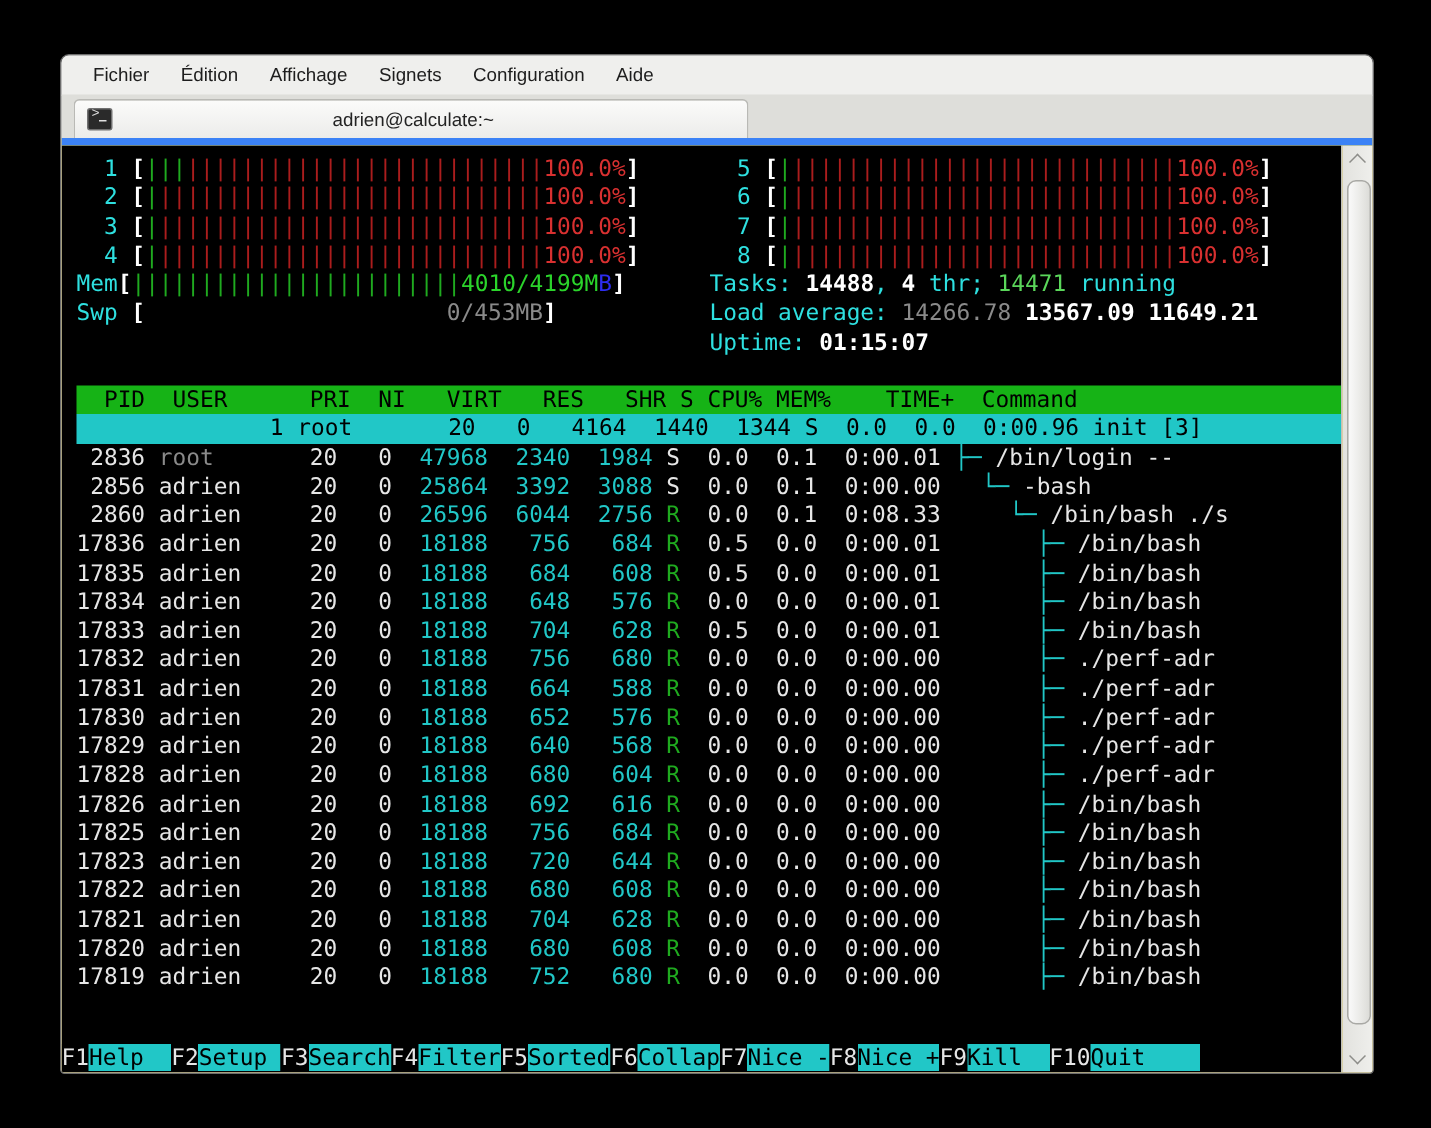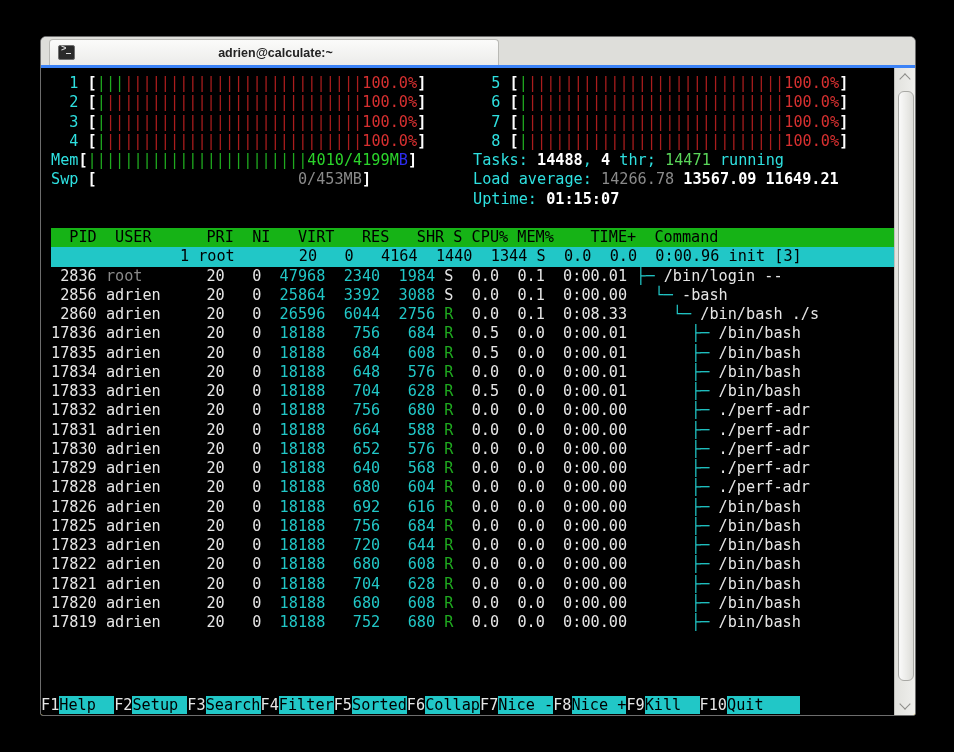--- a/index.html
+++ b/index.html
@@ -89,21 +89,21 @@
   }
   .menu-item{
     font-size:12.5px;color:#1d1d1d;padding:2px 9px;margin-right:3px;border-radius:2px;
     white-space:nowrap;cursor:default;
   }
   
   #tabbar{
     height:28px;flex:0 0 28px;
     background:#dededa;
     padding:0 0 0 8px;
-    display:flex;align-items:flex-end;font-weight:bold;
+    display:flex;align-items:flex-end;
   }
   #tab{
     height:25px;width:432px;
     background:linear-gradient(to bottom,#fbfbfa,#ececea);
     border:1px solid #b9b9b5;border-bottom:none;
     border-radius:4px 4px 0 0;
     display:flex;align-items:center;
     padding:0 8px;
     position:relative;
   }
@@ -115,21 +115,21 @@
     content:">";position:absolute;left:2px;top:-2px;color:#e0e0e0;font-size:9px;
     font-family:"Liberation Mono",monospace;
   }
   .tab-icon:after{content:"";position:absolute;left:7px;top:7px;width:5px;height:1px;background:#e0e0e0;}
   #tab-label{
     flex:1;text-align:center;font-size:12.5px;color:#232323;margin-right:14px;
   }
   
   #term-wrap{
     flex:1;display:flex;background:#fde047;
-    border-top:3px solid #3b82f6;
+    border-top:5px solid #3b82f6;
     overflow:hidden;
   }
   #term{
     flex:1;background:#000;
     font-family:"DejaVu Sans Mono","Liberation Mono",monospace;
     font-size:15.2px;line-height:19.25px;
     padding:6px 0 0 10px;
     white-space:pre;
     overflow:hidden;
     position:relative;
@@ -175,20 +175,28 @@
   .fk-lbl{color:#000;background:#21c7c7;text-align:right;}
   #fkbar{position:absolute;left:0;bottom:0;width:100%;}
   .meter-col{display:inline-block;vertical-align:top;}
 </style>
 </head>
 <body>
 
 <div id="window">
 
 
+  <div id="menubar">
+    <div class="menu-item">Fichier</div>
+    <div class="menu-item">Édition</div>
+    <div class="menu-item">Affichage</div>
+    <div class="menu-item">Signets</div>
+    <div class="menu-item">Configuration</div>
+    <div class="menu-item">Aide</div>
+  </div>
 
   <div id="tabbar">
     <div id="tab">
       <div class="tab-icon"></div>
       <div id="tab-label">adrien@calculate:~</div>
     </div>
   </div>
 
   <div id="term-wrap">
     <div id="term"><div style="display:flex;"><div class="meter-col" style="width:422px;"><div><span class="c-cyan-b">  1 </span><span class="c-wbold">[</span><span><span class="c-green">|</span><span class="c-green">|</span><span class="c-green">|</span><span class="c-red">|</span><span class="c-red">|</span><span class="c-red">|</span><span class="c-red">|</span><span class="c-red">|</span><span class="c-red">|</span><span class="c-red">|</span><span class="c-red">|</span><span class="c-red">|</span><span class="c-red">|</span><span class="c-red">|</span><span class="c-red">|</span><span class="c-red">|</span><span class="c-red">|</span><span class="c-red">|</span><span class="c-red">|</span><span class="c-red">|</span><span class="c-red">|</span><span class="c-red">|</span><span class="c-red">|</span><span class="c-red">|</span><span class="c-red">|</span><span class="c-red">|</span><span class="c-red">|</span><span class="c-red">|</span><span class="c-red">|</span><span class="c-red"></span></span><span class="c-redb">100.0%</span><span class="c-wbold">]</span></div><div><span class="c-cyan-b">  2 </span><span class="c-wbold">[</span><span><span class="c-green">|</span><span class="c-red">|</span><span class="c-red">|</span><span class="c-red">|</span><span class="c-red">|</span><span class="c-red">|</span><span class="c-red">|</span><span class="c-red">|</span><span class="c-red">|</span><span class="c-red">|</span><span class="c-red">|</span><span class="c-red">|</span><span class="c-red">|</span><span class="c-red">|</span><span class="c-red">|</span><span class="c-red">|</span><span class="c-red">|</span><span class="c-red">|</span><span class="c-red">|</span><span class="c-red">|</span><span class="c-red">|</span><span class="c-red">|</span><span class="c-red">|</span><span class="c-red">|</span><span class="c-red">|</span><span class="c-red">|</span><span class="c-red">|</span><span class="c-red">|</span><span class="c-red">|</span><span class="c-red"></span></span><span class="c-redb">100.0%</span><span class="c-wbold">]</span></div><div><span class="c-cyan-b">  3 </span><span class="c-wbold">[</span><span><span class="c-green">|</span><span class="c-red">|</span><span class="c-red">|</span><span class="c-red">|</span><span class="c-red">|</span><span class="c-red">|</span><span class="c-red">|</span><span class="c-red">|</span><span class="c-red">|</span><span class="c-red">|</span><span class="c-red">|</span><span class="c-red">|</span><span class="c-red">|</span><span class="c-red">|</span><span class="c-red">|</span><span class="c-red">|</span><span class="c-red">|</span><span class="c-red">|</span><span class="c-red">|</span><span class="c-red">|</span><span class="c-red">|</span><span class="c-red">|</span><span class="c-red">|</span><span class="c-red">|</span><span class="c-red">|</span><span class="c-red">|</span><span class="c-red">|</span><span class="c-red">|</span><span class="c-red">|</span><span class="c-red"></span></span><span class="c-redb">100.0%</span><span class="c-wbold">]</span></div><div><span class="c-cyan-b">  4 </span><span class="c-wbold">[</span><span><span class="c-green">|</span><span class="c-red">|</span><span class="c-red">|</span><span class="c-red">|</span><span class="c-red">|</span><span class="c-red">|</span><span class="c-red">|</span><span class="c-red">|</span><span class="c-red">|</span><span class="c-red">|</span><span class="c-red">|</span><span class="c-red">|</span><span class="c-red">|</span><span class="c-red">|</span><span class="c-red">|</span><span class="c-red">|</span><span class="c-red">|</span><span class="c-red">|</span><span class="c-red">|</span><span class="c-red">|</span><span class="c-red">|</span><span class="c-red">|</span><span class="c-red">|</span><span class="c-red">|</span><span class="c-red">|</span><span class="c-red">|</span><span class="c-red">|</span><span class="c-red">|</span><span class="c-red">|</span><span class="c-red"></span></span><span class="c-redb">100.0%</span><span class="c-wbold">]</span></div><div><span class="c-cyan-b">Mem</span><span class="c-wbold">[</span><span><span class="c-green">|</span><span class="c-green">|</span><span class="c-green">|</span><span class="c-green">|</span><span class="c-green">|</span><span class="c-green">|</span><span class="c-green">|</span><span class="c-green">|</span><span class="c-green">|</span><span class="c-green">|</span><span class="c-green">|</span><span class="c-green">|</span><span class="c-green">|</span><span class="c-green">|</span><span class="c-green">|</span><span class="c-green">|</span><span class="c-green">|</span><span class="c-green">|</span><span class="c-green">|</span><span class="c-green">|</span><span class="c-green">|</span><span class="c-green">|</span><span class="c-green">|</span><span class="c-green">|</span><span></span></span><span class="c-greenb">4010/4199</span><span class="c-greenb">M</span><span class="c-blue">B</span><span class="c-wbold">]</span></div><div><span class="c-cyan-b">Swp </span><span class="c-wbold">[</span><span class="c-gray">                      </span><span class="c-gray">0/453MB</span><span class="c-wbold">]</span></div></div><div class="meter-col"><div><span class="c-cyan-b">  5 </span><span class="c-wbold">[</span><span><span class="c-green">|</span><span class="c-red">|</span><span class="c-red">|</span><span class="c-red">|</span><span class="c-red">|</span><span class="c-red">|</span><span class="c-red">|</span><span class="c-red">|</span><span class="c-red">|</span><span class="c-red">|</span><span class="c-red">|</span><span class="c-red">|</span><span class="c-red">|</span><span class="c-red">|</span><span class="c-red">|</span><span class="c-red">|</span><span class="c-red">|</span><span class="c-red">|</span><span class="c-red">|</span><span class="c-red">|</span><span class="c-red">|</span><span class="c-red">|</span><span class="c-red">|</span><span class="c-red">|</span><span class="c-red">|</span><span class="c-red">|</span><span class="c-red">|</span><span class="c-red">|</span><span class="c-red">|</span><span class="c-red"></span></span><span class="c-redb">100.0%</span><span class="c-wbold">]</span></div><div><span class="c-cyan-b">  6 </span><span class="c-wbold">[</span><span><span class="c-green">|</span><span class="c-red">|</span><span class="c-red">|</span><span class="c-red">|</span><span class="c-red">|</span><span class="c-red">|</span><span class="c-red">|</span><span class="c-red">|</span><span class="c-red">|</span><span class="c-red">|</span><span class="c-red">|</span><span class="c-red">|</span><span class="c-red">|</span><span class="c-red">|</span><span class="c-red">|</span><span class="c-red">|</span><span class="c-red">|</span><span class="c-red">|</span><span class="c-red">|</span><span class="c-red">|</span><span class="c-red">|</span><span class="c-red">|</span><span class="c-red">|</span><span class="c-red">|</span><span class="c-red">|</span><span class="c-red">|</span><span class="c-red">|</span><span class="c-red">|</span><span class="c-red">|</span><span class="c-red"></span></span><span class="c-redb">100.0%</span><span class="c-wbold">]</span></div><div><span class="c-cyan-b">  7 </span><span class="c-wbold">[</span><span><span class="c-green">|</span><span class="c-red">|</span><span class="c-red">|</span><span class="c-red">|</span><span class="c-red">|</span><span class="c-red">|</span><span class="c-red">|</span><span class="c-red">|</span><span class="c-red">|</span><span class="c-red">|</span><span class="c-red">|</span><span class="c-red">|</span><span class="c-red">|</span><span class="c-red">|</span><span class="c-red">|</span><span class="c-red">|</span><span class="c-red">|</span><span class="c-red">|</span><span class="c-red">|</span><span class="c-red">|</span><span class="c-red">|</span><span class="c-red">|</span><span class="c-red">|</span><span class="c-red">|</span><span class="c-red">|</span><span class="c-red">|</span><span class="c-red">|</span><span class="c-red">|</span><span class="c-red">|</span><span class="c-red"></span></span><span class="c-redb">100.0%</span><span class="c-wbold">]</span></div><div><span class="c-cyan-b">  8 </span><span class="c-wbold">[</span><span><span class="c-green">|</span><span class="c-red">|</span><span class="c-red">|</span><span class="c-red">|</span><span class="c-red">|</span><span class="c-red">|</span><span class="c-red">|</span><span class="c-red">|</span><span class="c-red">|</span><span class="c-red">|</span><span class="c-red">|</span><span class="c-red">|</span><span class="c-red">|</span><span class="c-red">|</span><span class="c-red">|</span><span class="c-red">|</span><span class="c-red">|</span><span class="c-red">|</span><span class="c-red">|</span><span class="c-red">|</span><span class="c-red">|</span><span class="c-red">|</span><span class="c-red">|</span><span class="c-red">|</span><span class="c-red">|</span><span class="c-red">|</span><span class="c-red">|</span><span class="c-red">|</span><span class="c-red">|</span><span class="c-red"></span></span><span class="c-redb">100.0%</span><span class="c-wbold">]</span></div><div><span class="c-cyan-b">Tasks: </span><span class="c-wbold">14488</span><span class="c-cyan-b">, </span><span class="c-wbold">4</span><span class="c-cyan-b"> thr; </span><span class="c-lgreen">14471</span><span class="c-cyan-b"> running</span></div><div><span class="c-cyan-b">Load average: </span><span class="c-gray">14266.78</span><span class="c-wbold"> 13567.09</span><span class="c-wbold"> 11649.21</span></div><div><span class="c-cyan-b">Uptime: </span><span class="c-wbold">01:15:07</span></div></div></div><div>&nbsp;</div><div class="row-head">  PID  USER      PRI  NI   VIRT   RES   SHR S CPU% MEM%    TIME+  Command</div><div class="row-sel">    1 root       20   0   4164  1440  1344 S  0.0  0.0  0:00.96 init [3]</div><div><span class="c-white"> 2836 </span><span class="c-gray">root      </span><span class="c-white"> 20 </span><span class="c-white">  0 </span><span class="c-cyan"> 47968 </span><span class="c-cyan"> 2340 </span><span class="c-cyan"> 1984 </span><span class="c-white">S </span><span class="c-white"> 0.0 </span><span class="c-white"> 0.1 </span><span class="c-white"> 0:00.01 </span><span class="c-cyan">├─ </span><span class="c-white">/bin/login --</span></div><div><span class="c-white"> 2856 </span><span class="c-white">adrien    </span><span class="c-white"> 20 </span><span class="c-white">  0 </span><span class="c-cyan"> 25864 </span><span class="c-cyan"> 3392 </span><span class="c-cyan"> 3088 </span><span class="c-white">S </span><span class="c-white"> 0.0 </span><span class="c-white"> 0.1 </span><span class="c-white"> 0:00.00 </span><span class="c-cyan">  └─ </span><span class="c-white">-bash</span></div><div><span class="c-white"> 2860 </span><span class="c-white">adrien    </span><span class="c-white"> 20 </span><span class="c-white">  0 </span><span class="c-cyan"> 26596 </span><span class="c-cyan"> 6044 </span><span class="c-cyan"> 2756 </span><span class="c-green">R </span><span class="c-white"> 0.0 </span><span class="c-white"> 0.1 </span><span class="c-white"> 0:08.33 </span><span class="c-cyan">    └─ </span><span class="c-white">/bin/bash ./s</span></div><div><span class="c-white">17836 </span><span class="c-white">adrien    </span><span class="c-white"> 20 </span><span class="c-white">  0 </span><span class="c-cyan"> 18188 </span><span class="c-cyan">  756 </span><span class="c-cyan">  684 </span><span class="c-green">R </span><span class="c-white"> 0.5 </span><span class="c-white"> 0.0 </span><span class="c-white"> 0:00.01 </span><span class="c-cyan">      ├─ </span><span class="c-white">/bin/bash</span></div><div><span class="c-white">17835 </span><span class="c-white">adrien    </span><span class="c-white"> 20 </span><span class="c-white">  0 </span><span class="c-cyan"> 18188 </span><span class="c-cyan">  684 </span><span class="c-cyan">  608 </span><span class="c-green">R </span><span class="c-white"> 0.5 </span><span class="c-white"> 0.0 </span><span class="c-white"> 0:00.01 </span><span class="c-cyan">      ├─ </span><span class="c-white">/bin/bash</span></div><div><span class="c-white">17834 </span><span class="c-white">adrien    </span><span class="c-white"> 20 </span><span class="c-white">  0 </span><span class="c-cyan"> 18188 </span><span class="c-cyan">  648 </span><span class="c-cyan">  576 </span><span class="c-green">R </span><span class="c-white"> 0.0 </span><span class="c-white"> 0.0 </span><span class="c-white"> 0:00.01 </span><span class="c-cyan">      ├─ </span><span class="c-white">/bin/bash</span></div><div><span class="c-white">17833 </span><span class="c-white">adrien    </span><span class="c-white"> 20 </span><span class="c-white">  0 </span><span class="c-cyan"> 18188 </span><span class="c-cyan">  704 </span><span class="c-cyan">  628 </span><span class="c-green">R </span><span class="c-white"> 0.5 </span><span class="c-white"> 0.0 </span><span class="c-white"> 0:00.01 </span><span class="c-cyan">      ├─ </span><span class="c-white">/bin/bash</span></div><div><span class="c-white">17832 </span><span class="c-white">adrien    </span><span class="c-white"> 20 </span><span class="c-white">  0 </span><span class="c-cyan"> 18188 </span><span class="c-cyan">  756 </span><span class="c-cyan">  680 </span><span class="c-green">R </span><span class="c-white"> 0.0 </span><span class="c-white"> 0.0 </span><span class="c-white"> 0:00.00 </span><span class="c-cyan">      ├─ </span><span class="c-white">./perf-adr</span></div><div><span class="c-white">17831 </span><span class="c-white">adrien    </span><span class="c-white"> 20 </span><span class="c-white">  0 </span><span class="c-cyan"> 18188 </span><span class="c-cyan">  664 </span><span class="c-cyan">  588 </span><span class="c-green">R </span><span class="c-white"> 0.0 </span><span class="c-white"> 0.0 </span><span class="c-white"> 0:00.00 </span><span class="c-cyan">      ├─ </span><span class="c-white">./perf-adr</span></div><div><span class="c-white">17830 </span><span class="c-white">adrien    </span><span class="c-white"> 20 </span><span class="c-white">  0 </span><span class="c-cyan"> 18188 </span><span class="c-cyan">  652 </span><span class="c-cyan">  576 </span><span class="c-green">R </span><span class="c-white"> 0.0 </span><span class="c-white"> 0.0 </span><span class="c-white"> 0:00.00 </span><span class="c-cyan">      ├─ </span><span class="c-white">./perf-adr</span></div><div><span class="c-white">17829 </span><span class="c-white">adrien    </span><span class="c-white"> 20 </span><span class="c-white">  0 </span><span class="c-cyan"> 18188 </span><span class="c-cyan">  640 </span><span class="c-cyan">  568 </span><span class="c-green">R </span><span class="c-white"> 0.0 </span><span class="c-white"> 0.0 </span><span class="c-white"> 0:00.00 </span><span class="c-cyan">      ├─ </span><span class="c-white">./perf-adr</span></div><div><span class="c-white">17828 </span><span class="c-white">adrien    </span><span class="c-white"> 20 </span><span class="c-white">  0 </span><span class="c-cyan"> 18188 </span><span class="c-cyan">  680 </span><span class="c-cyan">  604 </span><span class="c-green">R </span><span class="c-white"> 0.0 </span><span class="c-white"> 0.0 </span><span class="c-white"> 0:00.00 </span><span class="c-cyan">      ├─ </span><span class="c-white">./perf-adr</span></div><div><span class="c-white">17826 </span><span class="c-white">adrien    </span><span class="c-white"> 20 </span><span class="c-white">  0 </span><span class="c-cyan"> 18188 </span><span class="c-cyan">  692 </span><span class="c-cyan">  616 </span><span class="c-green">R </span><span class="c-white"> 0.0 </span><span class="c-white"> 0.0 </span><span class="c-white"> 0:00.00 </span><span class="c-cyan">      ├─ </span><span class="c-white">/bin/bash</span></div><div><span class="c-white">17825 </span><span class="c-white">adrien    </span><span class="c-white"> 20 </span><span class="c-white">  0 </span><span class="c-cyan"> 18188 </span><span class="c-cyan">  756 </span><span class="c-cyan">  684 </span><span class="c-green">R </span><span class="c-white"> 0.0 </span><span class="c-white"> 0.0 </span><span class="c-white"> 0:00.00 </span><span class="c-cyan">      ├─ </span><span class="c-white">/bin/bash</span></div><div><span class="c-white">17823 </span><span class="c-white">adrien    </span><span class="c-white"> 20 </span><span class="c-white">  0 </span><span class="c-cyan"> 18188 </span><span class="c-cyan">  720 </span><span class="c-cyan">  644 </span><span class="c-green">R </span><span class="c-white"> 0.0 </span><span class="c-white"> 0.0 </span><span class="c-white"> 0:00.00 </span><span class="c-cyan">      ├─ </span><span class="c-white">/bin/bash</span></div><div><span class="c-white">17822 </span><span class="c-white">adrien    </span><span class="c-white"> 20 </span><span class="c-white">  0 </span><span class="c-cyan"> 18188 </span><span class="c-cyan">  680 </span><span class="c-cyan">  608 </span><span class="c-green">R </span><span class="c-white"> 0.0 </span><span class="c-white"> 0.0 </span><span class="c-white"> 0:00.00 </span><span class="c-cyan">      ├─ </span><span class="c-white">/bin/bash</span></div><div><span class="c-white">17821 </span><span class="c-white">adrien    </span><span class="c-white"> 20 </span><span class="c-white">  0 </span><span class="c-cyan"> 18188 </span><span class="c-cyan">  704 </span><span class="c-cyan">  628 </span><span class="c-green">R </span><span class="c-white"> 0.0 </span><span class="c-white"> 0.0 </span><span class="c-white"> 0:00.00 </span><span class="c-cyan">      ├─ </span><span class="c-white">/bin/bash</span></div><div><span class="c-white">17820 </span><span class="c-white">adrien    </span><span class="c-white"> 20 </span><span class="c-white">  0 </span><span class="c-cyan"> 18188 </span><span class="c-cyan">  680 </span><span class="c-cyan">  608 </span><span class="c-green">R </span><span class="c-white"> 0.0 </span><span class="c-white"> 0.0 </span><span class="c-white"> 0:00.00 </span><span class="c-cyan">      ├─ </span><span class="c-white">/bin/bash</span></div><div><span class="c-white">17819 </span><span class="c-white">adrien    </span><span class="c-white"> 20 </span><span class="c-white">  0 </span><span class="c-cyan"> 18188 </span><span class="c-cyan">  752 </span><span class="c-cyan">  680 </span><span class="c-green">R </span><span class="c-white"> 0.0 </span><span class="c-white"> 0.0 </span><span class="c-white"> 0:00.00 </span><span class="c-cyan">      ├─ </span><span class="c-white">/bin/bash</span></div><div id="fkbar"><span class="fk-key">F1</span><span class="fk-lbl">Help  </span><span class="fk-key">F2</span><span class="fk-lbl">Setup </span><span class="fk-key">F3</span><span class="fk-lbl">Search</span><span class="fk-key">F4</span><span class="fk-lbl">Filter</span><span class="fk-key">F5</span><span class="fk-lbl">Sorted</span><span class="fk-key">F6</span><span class="fk-lbl">Collap</span><span class="fk-key">F7</span><span class="fk-lbl">Nice -</span><span class="fk-key">F8</span><span class="fk-lbl">Nice +</span><span class="fk-key">F9</span><span class="fk-lbl">Kill  </span><span class="fk-key">F10</span><span class="fk-lbl">Quit  </span><span class="fk-lbl">  </span></div></div>

